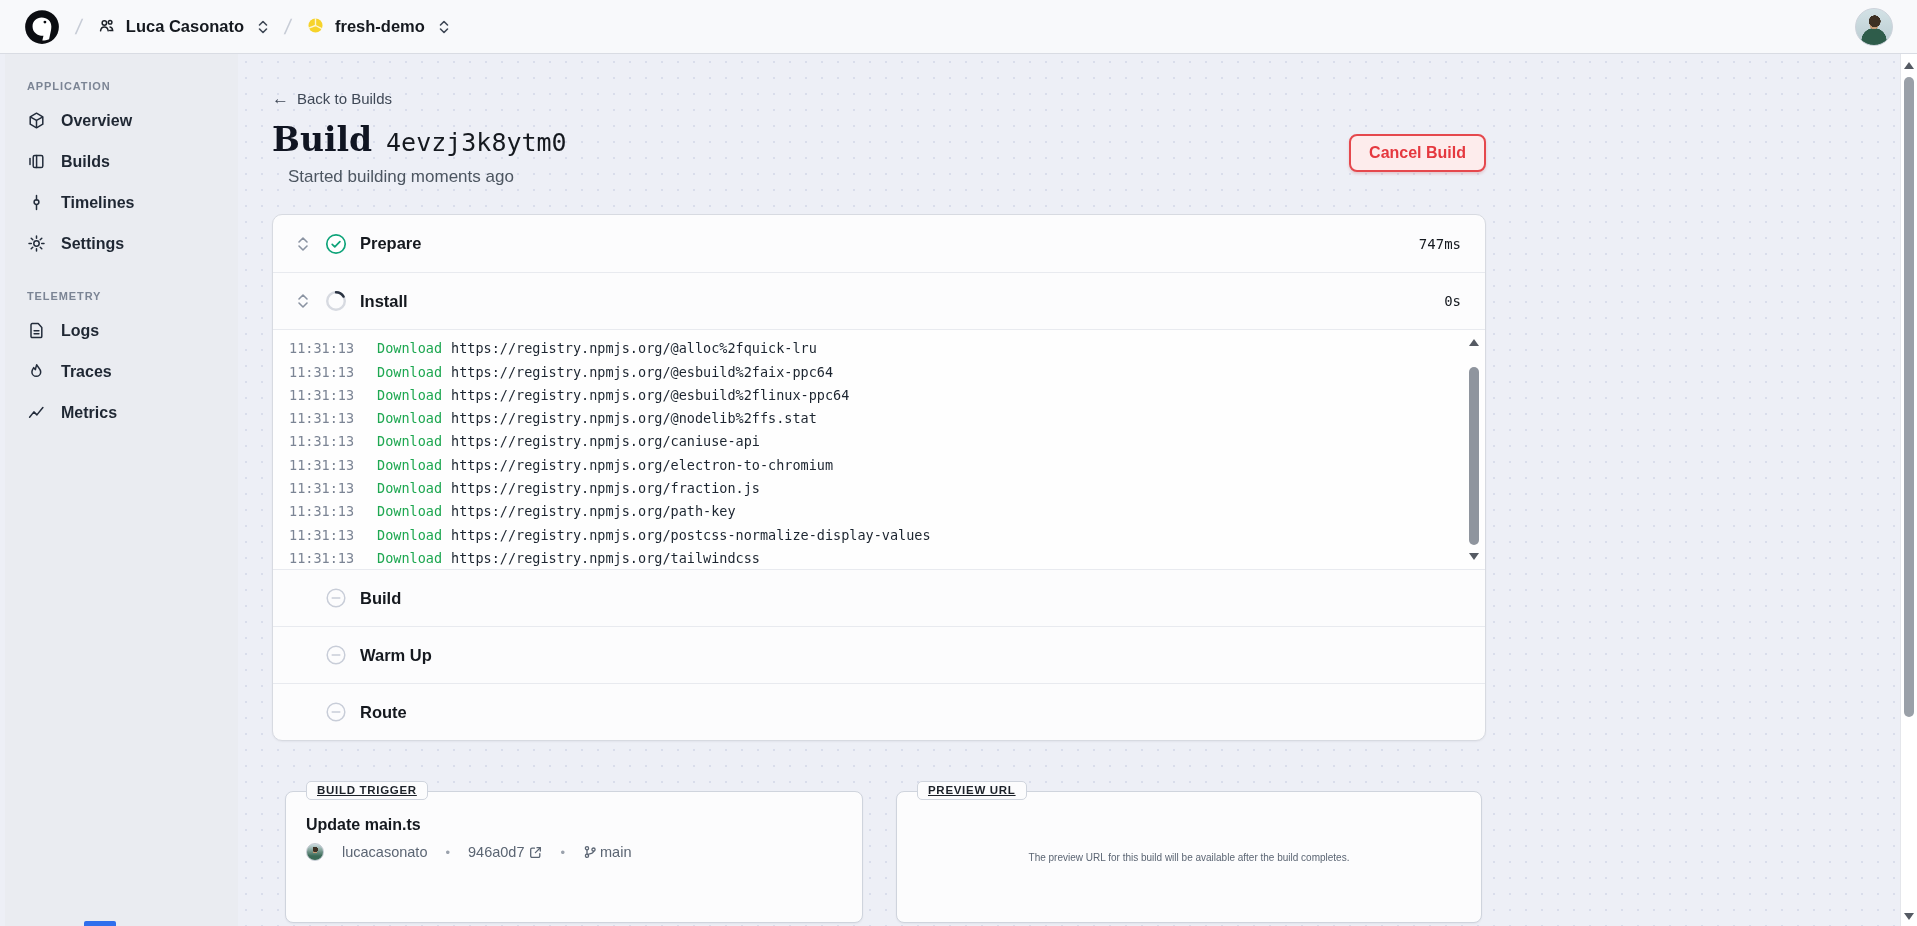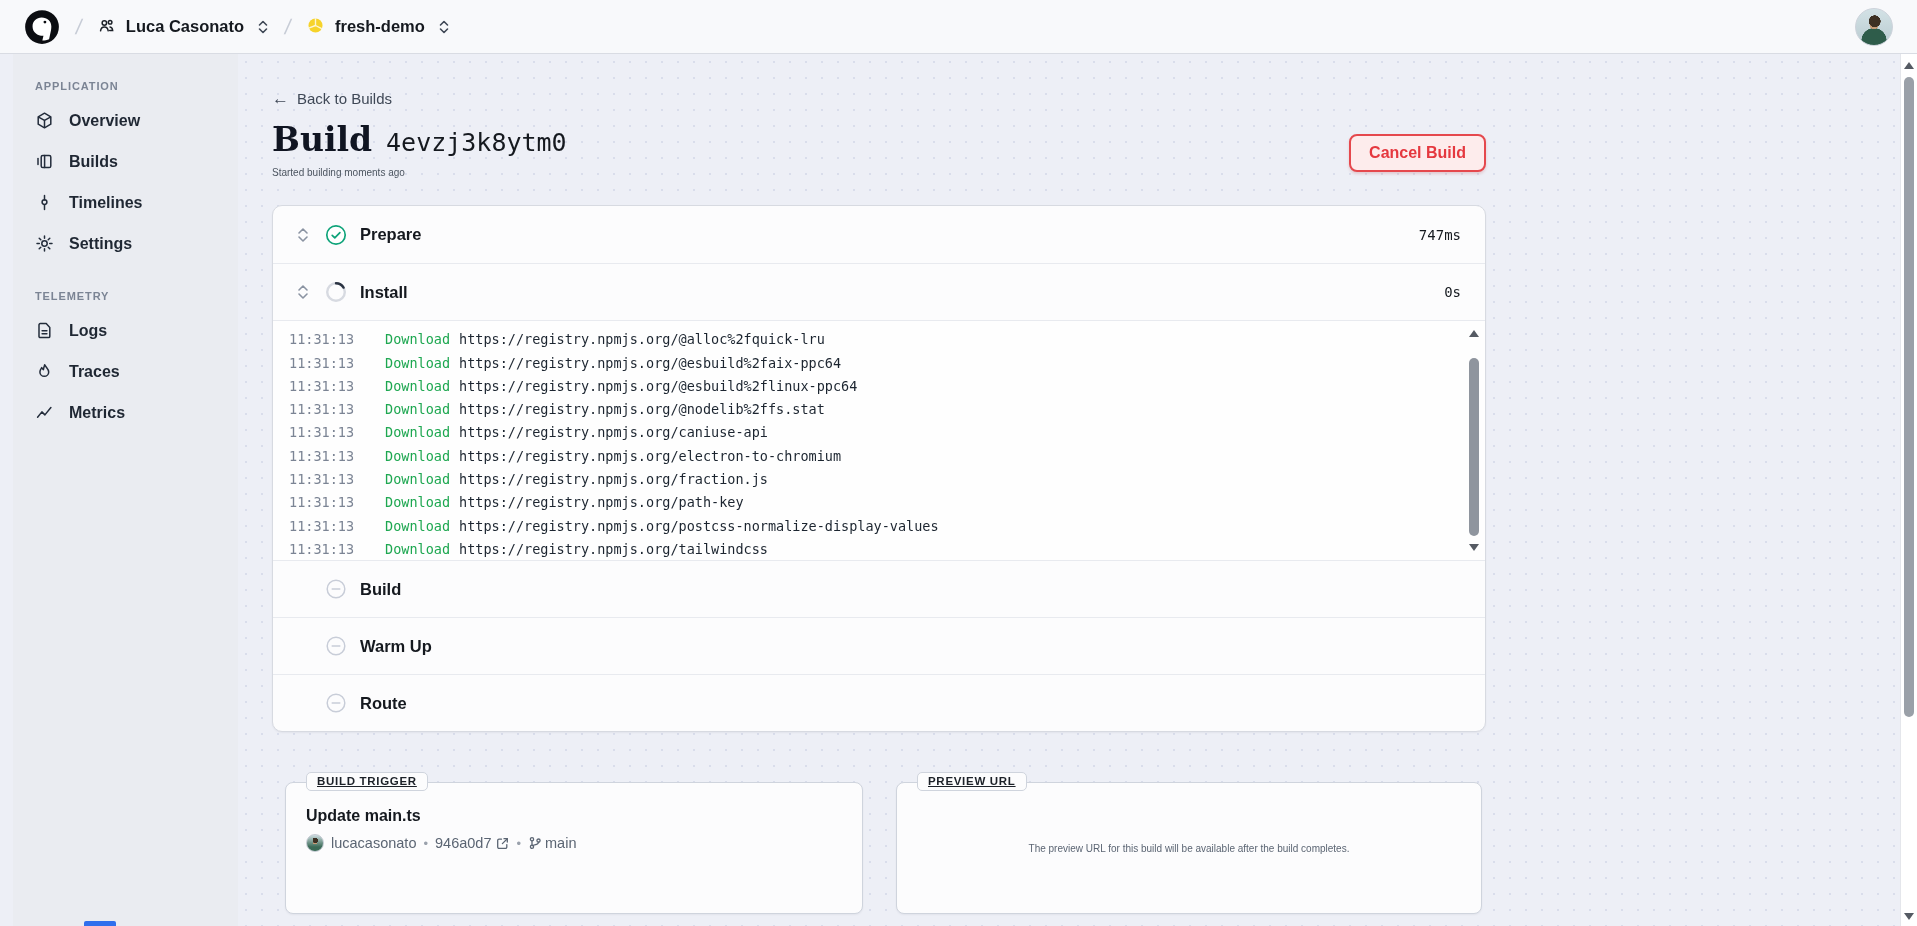--- a/index.html
+++ b/index.html
@@ -27,21 +27,21 @@
     border:1px solid #cdd3db; cursor:pointer;
     background:
       radial-gradient(circle at 52% 34%, #3d3023 0 19%, rgba(0,0,0,0) 20%),
       radial-gradient(circle at 50% 44%, #c59b76 0 16%, rgba(0,0,0,0) 17%),
       radial-gradient(circle at 50% 88%, #2e5c4a 0 34%, rgba(0,0,0,0) 35%),
       linear-gradient(180deg, #d3e2e6 0%, #b9cbd0 100%);
   }
 
   
   .sidebar {
-    position:absolute; top:54px; left:13px; width:237px; bottom:0;
+    position:absolute; top:54px; left:5px; width:237px; bottom:0;
     background:#eaecf1; border-right:1px solid #d7dae1;
     padding:20px 12px 0 12px;
   }
   .side-section-label {
     font-size:11px; font-weight:700; letter-spacing:.9px; color:#7b8494;
     margin:6px 0 8px 10px;
   }
   .side-section + .side-section-label { margin-top:26px; }
   .side-item {
     display:flex; align-items:center; gap:15px;
@@ -60,21 +60,21 @@
   }
   .content { width:1214px; }
 
   .back-link { display:inline-flex; align-items:center; gap:8px; font-size:15px; color:#3f4856; cursor:pointer; }
   .back-arrow { font-size:17px; line-height:1; }
 
   .header-row { display:flex; justify-content:space-between; margin-top:14px; }
   .title-line { display:flex; align-items:baseline; gap:14px; }
   .page-title { font-family:"DejaVu Serif", serif; font-weight:700; font-size:33px; color:#101522; line-height:1.1; }
   .build-id { font-family:"DejaVu Sans Mono", monospace; font-size:25px; color:#15191f; }
-  .subtitle { margin-top:9px; font-size:10px; color:#4c5560; }
+  .subtitle { margin-top:9px; font-size:17px; color:#4c5560;margin-left:16px; }
   .cancel-btn {
     align-self:flex-start; margin-top:12px;
     padding:8px 18px; border:2px solid #e5484d; border-radius:8px;
     background:#fdecec; color:#e5383f; font-weight:700; font-size:16px;
     font-family:"Liberation Sans", sans-serif; cursor:pointer;
     box-shadow:0 2px 3px rgba(180,35,40,.18);
   }
 
   
   .steps-panel {
@@ -87,21 +87,21 @@
   .expander { width:13px; margin-right:15px; display:flex; }
   .status-icon { display:flex; width:22px; height:22px; margin-right:13px; }
   .step-row.pending { padding-left:52px; cursor:default; }
   .step-name { font-weight:700; font-size:16.5px; color:#15191f; }
   .step-duration { margin-left:auto; font-family:"DejaVu Sans Mono", monospace; font-size:14px; color:#15191f; }
   .spin { animation:rot 1s linear infinite; transform-origin:50% 50%; }
   @keyframes rot { to { transform:rotate(360deg); } }
 
   .log-panel { position:relative; height:240px; background:#fefefe; padding:7px 30px 0 16px; overflow:hidden; }
   .log-line { display:flex; font-family:"DejaVu Sans Mono", monospace; font-size:13.5px; line-height:23.3px; white-space:pre; }
-  .log-time  { color:#7b8494; margin-right:31px; }
+  .log-time  { color:#7b8494; margin-right:23px; }
   .log-level { color:#1da750; margin-right:9px; }
   .log-url   { color:#1c2530; }
 
   .log-scrollbar { position:absolute; top:3px; bottom:3px; right:3px; width:16px; }
   .sb-arrow { position:absolute; left:3px; width:0; height:0; border-left:5px solid rgba(0,0,0,0); border-right:5px solid rgba(0,0,0,0); cursor:pointer; }
   .sb-arrow.up   { top:6px;  border-bottom:7px solid #555a63; }
   .sb-arrow.down { bottom:6px; border-top:7px solid #555a63; }
   .log-thumb { position:absolute; top:34px; left:3px; width:10px; height:178px; background:#8f959e; border-radius:6px; cursor:grab; }
 
   
@@ -112,21 +112,21 @@
     box-shadow:0 1px 2px rgba(16,24,40,.05);
   }
   .card.trigger { width:578px; padding:24px 20px 0 20px; }
   .card.preview { width:586px; display:flex; align-items:center; justify-content:center; }
   .card-label {
     position:absolute; top:-11px; left:20px;
     background:#fcfcfd; border:1px solid #cfd4dd; border-radius:5px;
     padding:2px 10px 3px; font-size:11.5px; font-weight:700; letter-spacing:.7px; color:#1c2128;text-decoration:underline;
   }
   .commit-msg { font-weight:700; font-size:16px; color:#15191f; }
-  .meta-row { display:flex; align-items:center; gap:7px; margin-top:9px; font-size:14.5px; color:#5b6573; }
+  .meta-row { display:flex; align-items:center; gap:18px; margin-top:9px; font-size:14.5px; color:#5b6573; }
   .mini-avatar {
     width:18px; height:18px; border-radius:50%; border:1px solid #c4cad2;
     background:
       radial-gradient(circle at 52% 34%, #3d3023 0 20%, rgba(0,0,0,0) 21%),
       radial-gradient(circle at 50% 46%, #c59b76 0 17%, rgba(0,0,0,0) 18%),
       linear-gradient(180deg, #cfdee2 0%, #3a6a56 75%);
   }
   .commit-link { display:flex; align-items:center; gap:5px; color:#5b6573; cursor:pointer; }
   .branch { display:flex; align-items:center; gap:3px; color:#5b6573; }
   .bullet { color:#9aa1ac; font-size:13px; }

